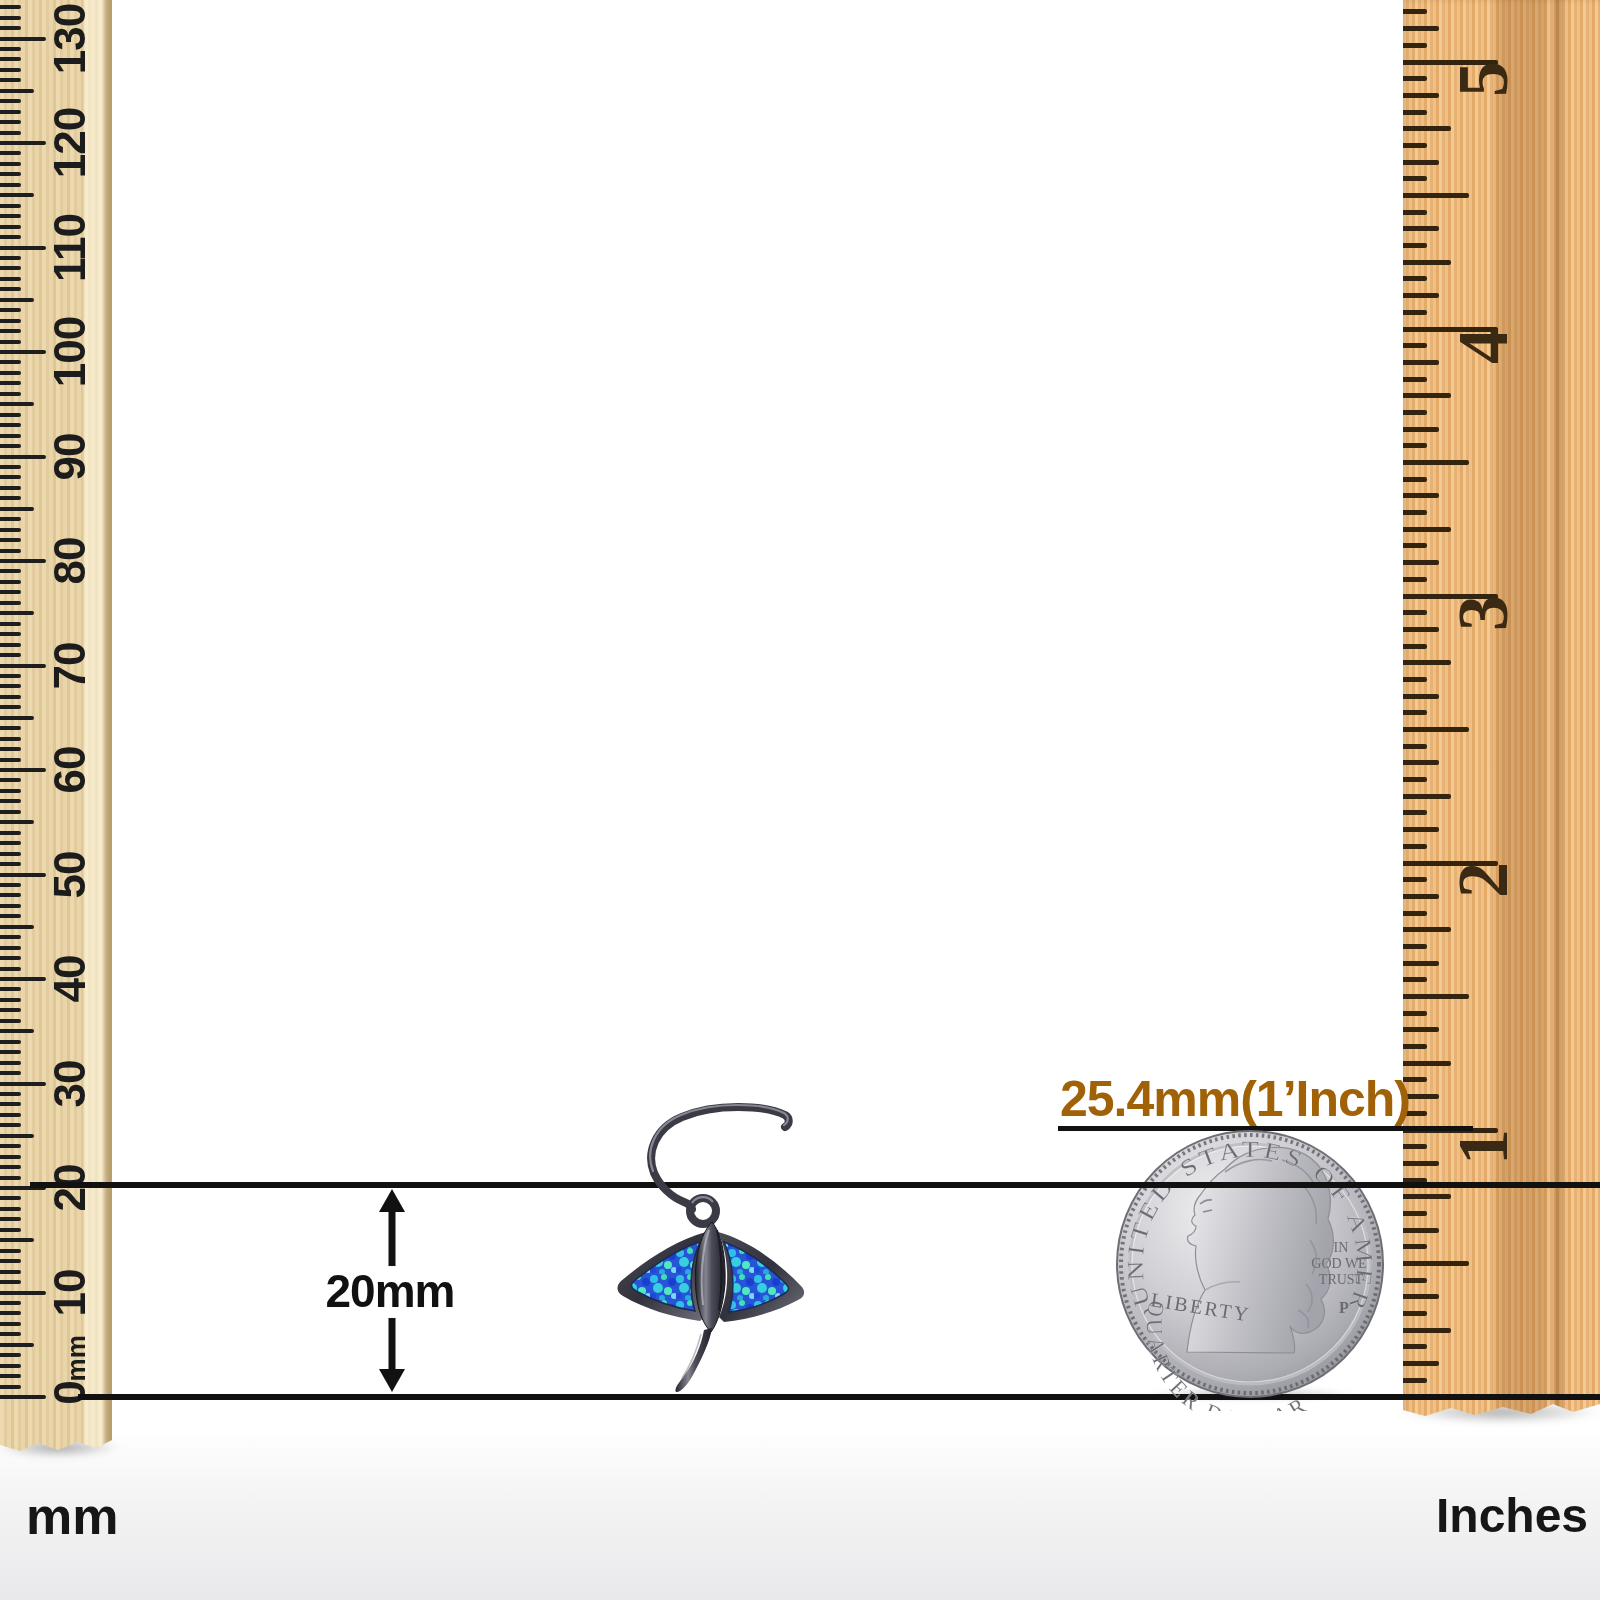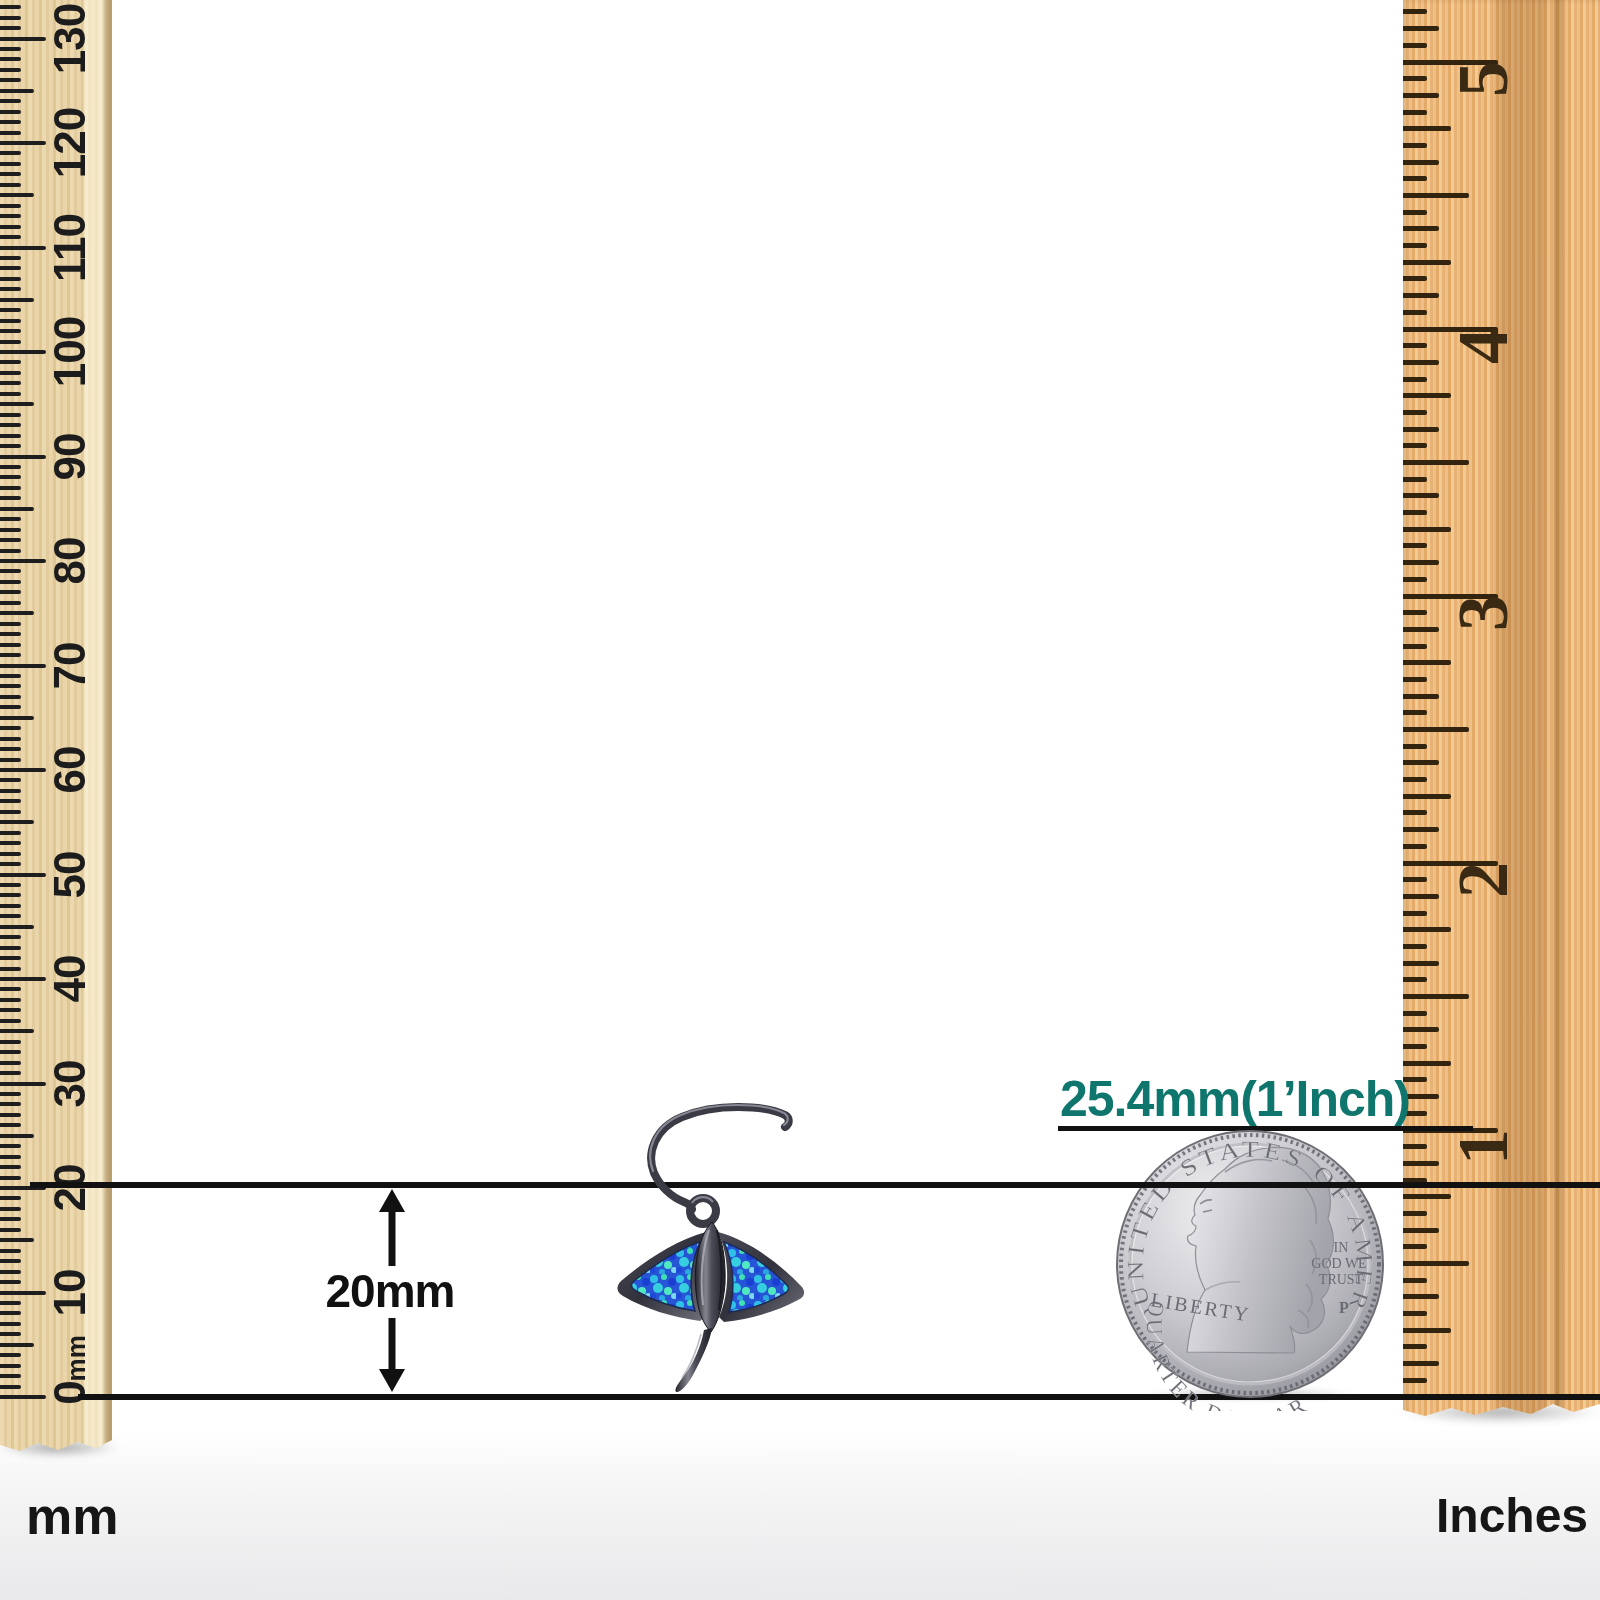--- a/index.html
+++ b/index.html
@@ -38,21 +38,21 @@
          color:#3a2a14;transform:translate(-50%,-50%) rotate(-90deg);white-space:nowrap;}
 
   
   .mline{background:var(--line,#111111);}
   #zero-line{left:78px;top:1394px;width:1522px;height:6px;z-index:3;}
   #twenty-line{left:30px;top:1182px;width:1570px;height:6px;z-index:5;}
   #inch-underline{left:1058px;top:1126px;width:415px;height:5px;z-index:3;}
 
   
   #inch-ref-label{left:1055px;top:1070px;width:355px;text-align:right;
-      font-weight:700;font-size:50px;color:#0f766e;z-index:7;letter-spacing:-1px;}
+      font-weight:700;font-size:50px;color:#a16207;z-index:7;letter-spacing:-1px;}
   #size-label{left:310px;top:1264px;width:160px;text-align:center;
       font-weight:700;font-size:46px;color:#111;z-index:7;letter-spacing:-1px;}
   #mm-unit-label{left:26px;top:1486px;font-weight:700;font-size:52px;color:#161616;z-index:7;}
   #inches-unit-label{left:1436px;top:1488px;font-weight:700;font-size:48px;color:#161616;z-index:7;}
 
   #coin-shadow{left:1135px;top:1386px;width:230px;height:16px;z-index:3;filter:blur(2px);
       background:radial-gradient(ellipse at center,rgba(40,40,45,.30),rgba(0,0,0,0) 65%);}
 
   svg text{font-family:"Liberation Serif",serif;}
 </style>

